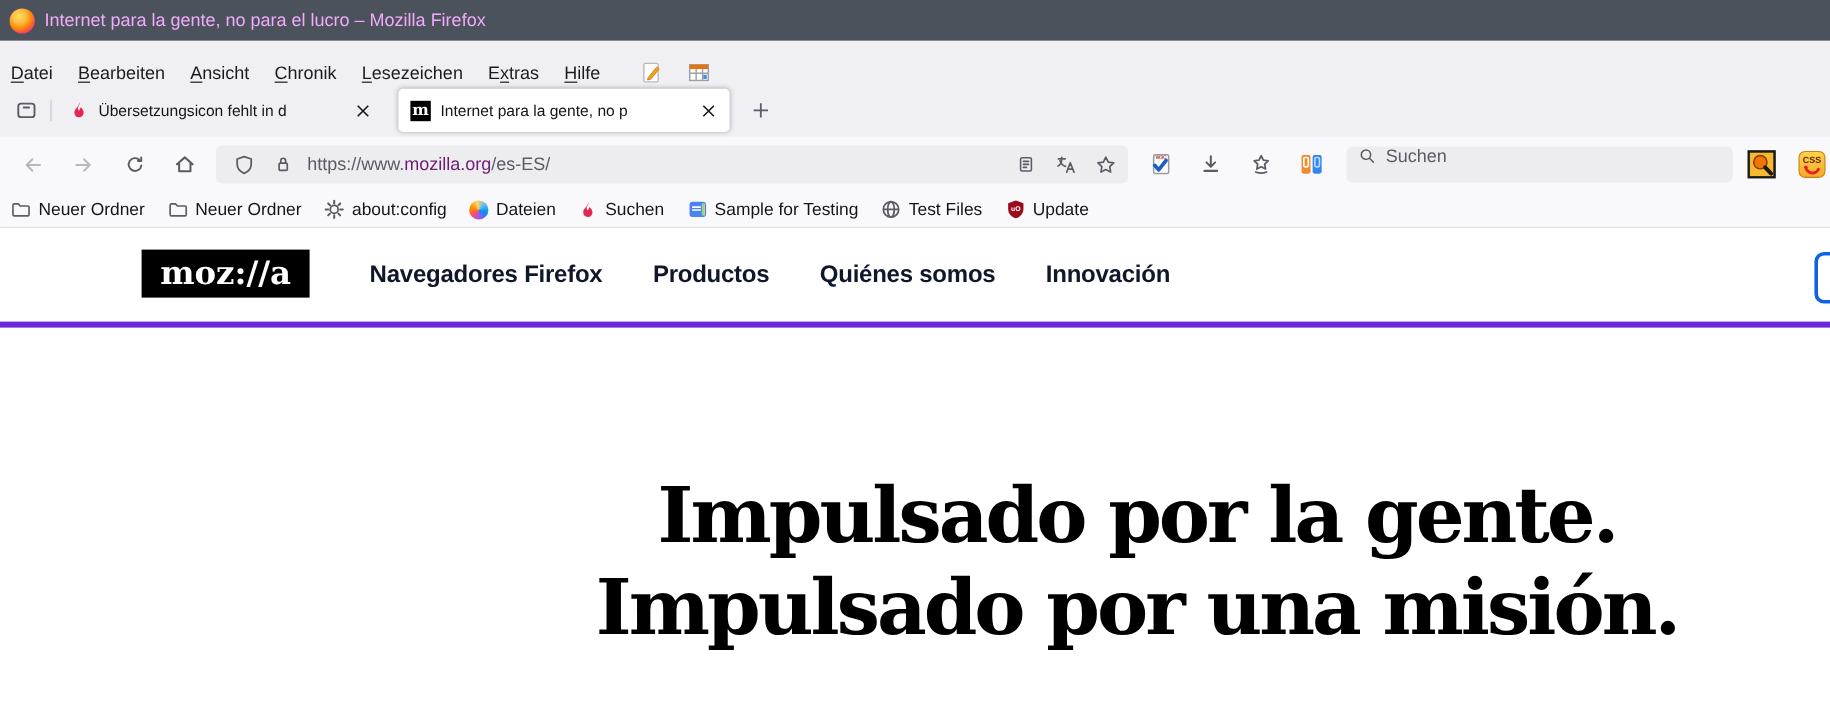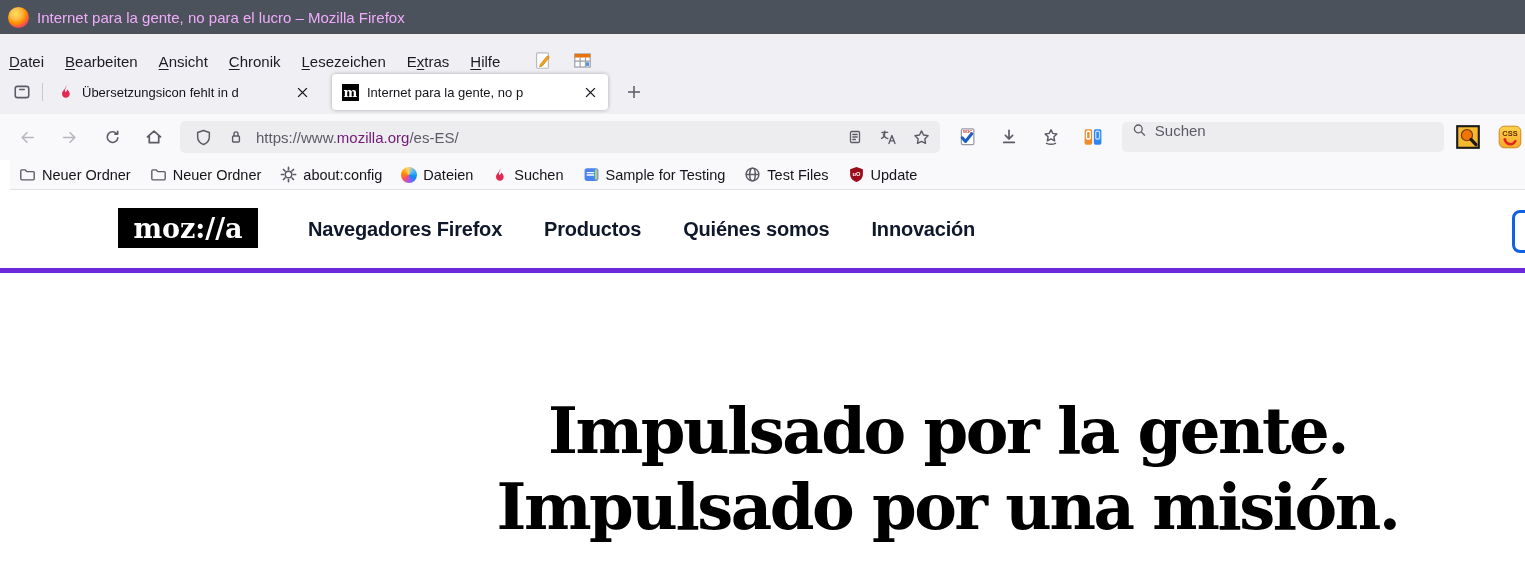--- a/index.html
+++ b/index.html
@@ -53,21 +53,21 @@
   .searchbar { position:absolute; left:1122px; top:8px; width:322px; height:30px;
                background:#ededf0; border-radius:5px; display:flex; align-items:flex-start;
                padding:0 10px; gap:8px; }
   .searchbar input { border:none; background:transparent; outline:none; font-size:15px;
                      color:#15141a; width:100%; font-family:"Liberation Sans",sans-serif; }
   .searchbar input::placeholder { color:#5b5b66; opacity:1; }
   .extbtn { position:absolute; top:11px; width:24px; height:24px; }
 
   
   .bookmarksbar { height:30px; background:#f9f9fb; display:flex; align-items:center;
-                  padding-left:9px; gap:19px; border-bottom:1px solid #e2e1e6;margin-left:10px; }
+                  padding-left:9px; gap:19px; border-bottom:1px solid #e2e1e6; }
   .bm { display:flex; align-items:center; gap:6px; font-size:14.5px; color:#15141a; }
   .fxcolor { width:16px; height:16px; border-radius:50%;
              background:conic-gradient(from 230deg,#ff4f5e,#ff9100,#ffd567,#54b6ff,#0090ed,#9059ff,#ff4f5e); }
 
   
   .page { height:395px; background:#fff; position:relative; overflow:hidden; }
   .siteheader { height:83px; border-bottom:5px solid #6d28d9; position:relative; }
   .mozlogo { position:absolute; left:118px; top:18px; width:140px; height:40px; background:#000;
              color:#fff; display:flex; align-items:center; justify-content:center;
              font:700 27px "DejaVu Serif", serif; letter-spacing:0; }

